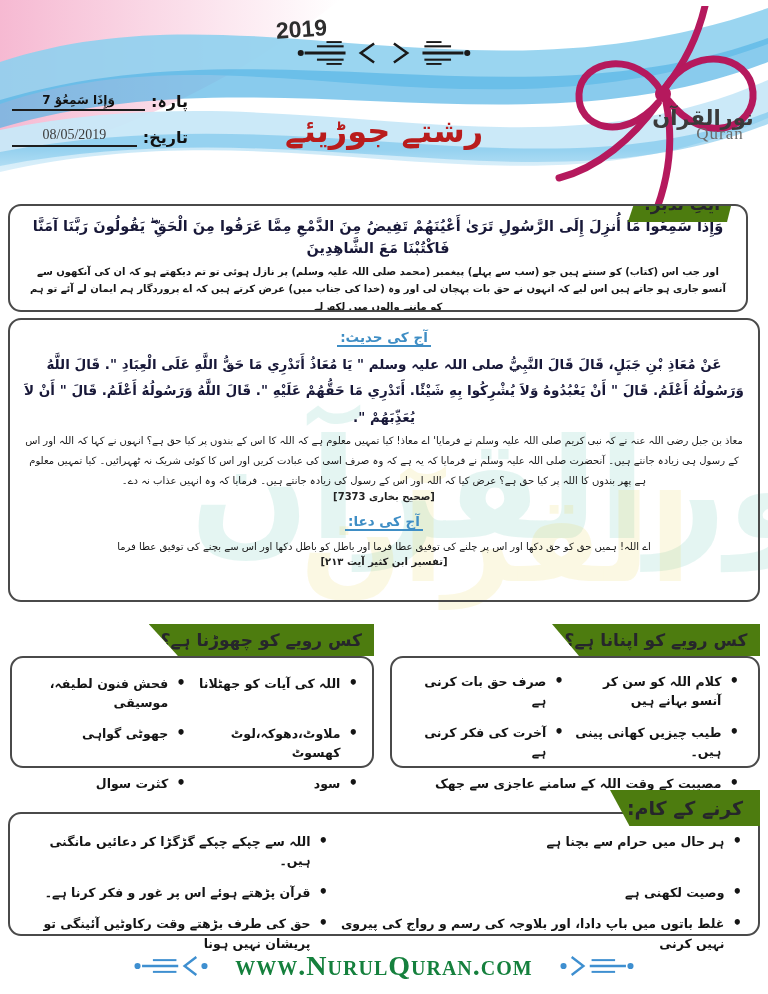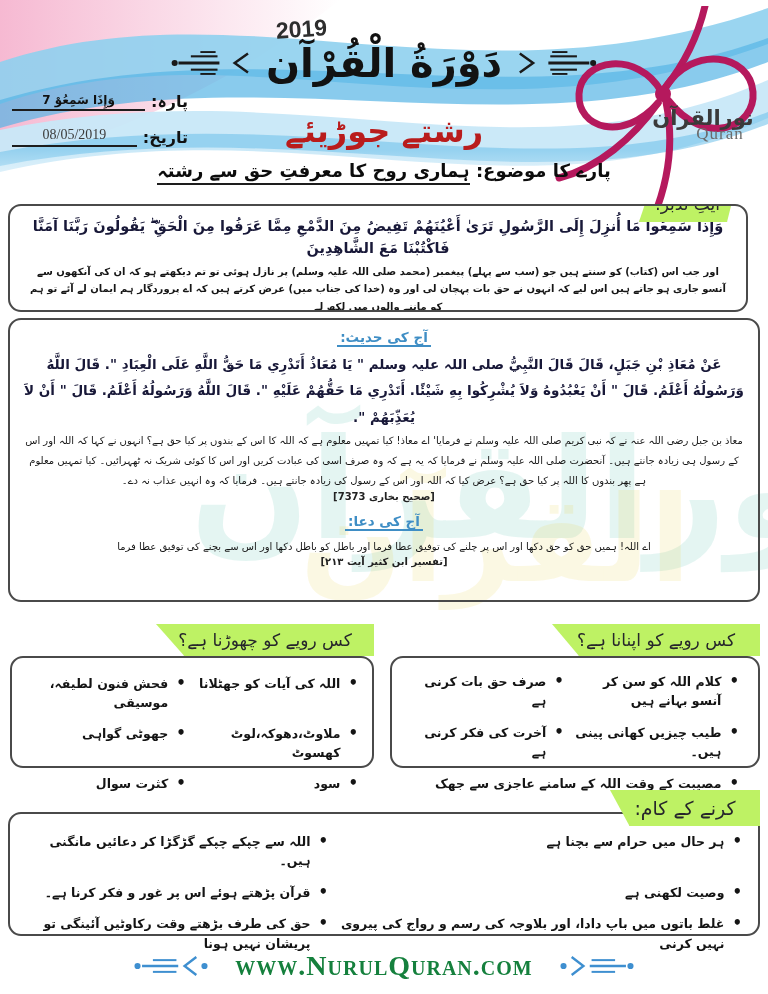--- a/index.html
+++ b/index.html
@@ -47,21 +47,21 @@
   .topic { top:160px; left:0; width:100%; text-align:center; font-size:18px;
     font-weight:bold; direction:rtl; color:#0c0c0c; }
   .topic .uline { border-bottom:2px solid #1d1d1d; padding-bottom:2px; }
 
   
   .box {
     position:absolute; border:2px solid #4a4a4a; border-radius:13px;
     background:transparent; z-index:2;
   }
   .badge {
-    position:absolute; background:#bef264; color:#26262b; font-weight:normal;
+    position:absolute; background:#4d7c0f; color:#26262b; font-weight:bold;
     display:flex; align-items:center; justify-content:center; direction:rtl;
     box-shadow:0 1px 2px rgba(0,0,0,.25); z-index:3;
   }
   .badge.slant { clip-path:polygon(12px 0, 100% 0, calc(100% - 9px) 100%, 0 100%); }
   .badge.cut   { clip-path:polygon(0 0, 100% 0, 100% 100%, 13% 100%); }
 
   .center { text-align:center; }
   .arabic { direction:rtl; color:#181838; font-weight:600; }
   .urdu-small { direction:rtl; font-size:10.5px; color:#161616; font-weight:500; }
   .ref { direction:rtl; font-size:10.5px; font-weight:600; color:#222; text-align:center; }
@@ -161,21 +161,20 @@
       <g stroke="#1a1a1a" fill="none">
         <circle cx="5" cy="13" r="3.2" fill="#1a1a1a" stroke="none"></circle>
         <line x1="9" y1="13" x2="52" y2="13" stroke-width="3"></line>
         <line x1="22" y1="6" x2="50" y2="6" stroke-width="2.2"></line>
         <line x1="22" y1="20" x2="50" y2="20" stroke-width="2.2"></line>
         <line x1="32" y1="1.5" x2="48" y2="1.5" stroke-width="2"></line>
         <line x1="32" y1="24.5" x2="48" y2="24.5" stroke-width="2"></line>
         <path d="M82,3 L68,13 L82,23" stroke-width="2.6"></path>
       </g>
     </svg>
-    <div class="main-title">دَوْرَةُ الْقُرْآن</div>
     <svg width="80" height="26" viewBox="0 0 84 26" style="transform:scaleX(-1)">
       <g stroke="#1a1a1a" fill="none">
         <circle cx="5" cy="13" r="3.2" fill="#1a1a1a" stroke="none"></circle>
         <line x1="9" y1="13" x2="52" y2="13" stroke-width="3"></line>
         <line x1="22" y1="6" x2="50" y2="6" stroke-width="2.2"></line>
         <line x1="22" y1="20" x2="50" y2="20" stroke-width="2.2"></line>
         <line x1="32" y1="1.5" x2="48" y2="1.5" stroke-width="2"></line>
         <line x1="32" y1="24.5" x2="48" y2="24.5" stroke-width="2"></line>
         <path d="M82,3 L68,13 L82,23" stroke-width="2.6"></path>
       </g>
@@ -192,24 +191,20 @@
       <span class="meta-label">پارہ:</span>
       <span class="meta-value">7 وَإِذَا سَمِعُوْ</span>
     </div>
     <div class="meta-row">
       <span class="meta-label">تاریخ:</span>
       <span class="meta-value date">08/05/2019</span>
     </div>
   </div>
 
   <div class="layer2 lesson-title">رشتے جوڑیئے</div>
-  <div class="layer2 topic">
-    <span>پارے کا موضوع:</span>
-    <span class="uline">ہماری روح کا معرفتِ حق سے رشتہ</span>
-  </div>
 
   <div class="layer1 watermark">نورالقرآن</div>
   <div class="layer1 watermark2">القرآن</div>
 
   <div class="box" id="ayat-box">
     <div class="badge slant">آیتِ تدبر:</div>
     <div class="arabic ayat-arabic center">وَإِذَا سَمِعُوا مَا أُنزِلَ إِلَى الرَّسُولِ تَرَىٰ أَعْيُنَهُمْ تَفِيضُ مِنَ الدَّمْعِ مِمَّا عَرَفُوا مِنَ الْحَقِّ ۖ يَقُولُونَ رَبَّنَا آمَنَّا فَاكْتُبْنَا مَعَ الشَّاهِدِينَ</div>
     <div class="urdu-small center">اور جب اس (کتاب) کو سنتے ہیں جو (سب سے پہلے) پیغمبر (محمد صلی اللہ علیہ وسلم) پر نازل ہوئی تو تم دیکھتے ہو کہ ان کی آنکھوں سے آنسو جاری ہو جاتے ہیں اس لیے کہ انہوں نے حق بات پہچان لی اور وہ (خدا کی جناب میں) عرض کرتے ہیں کہ اے پروردگار ہم ایمان لے آئے تو ہم کو ماننے والوں میں لکھ لے</div>
     <div class="ref">[سُوْرَةُ الْمَائِدَة آیت 83]</div>
   </div>

